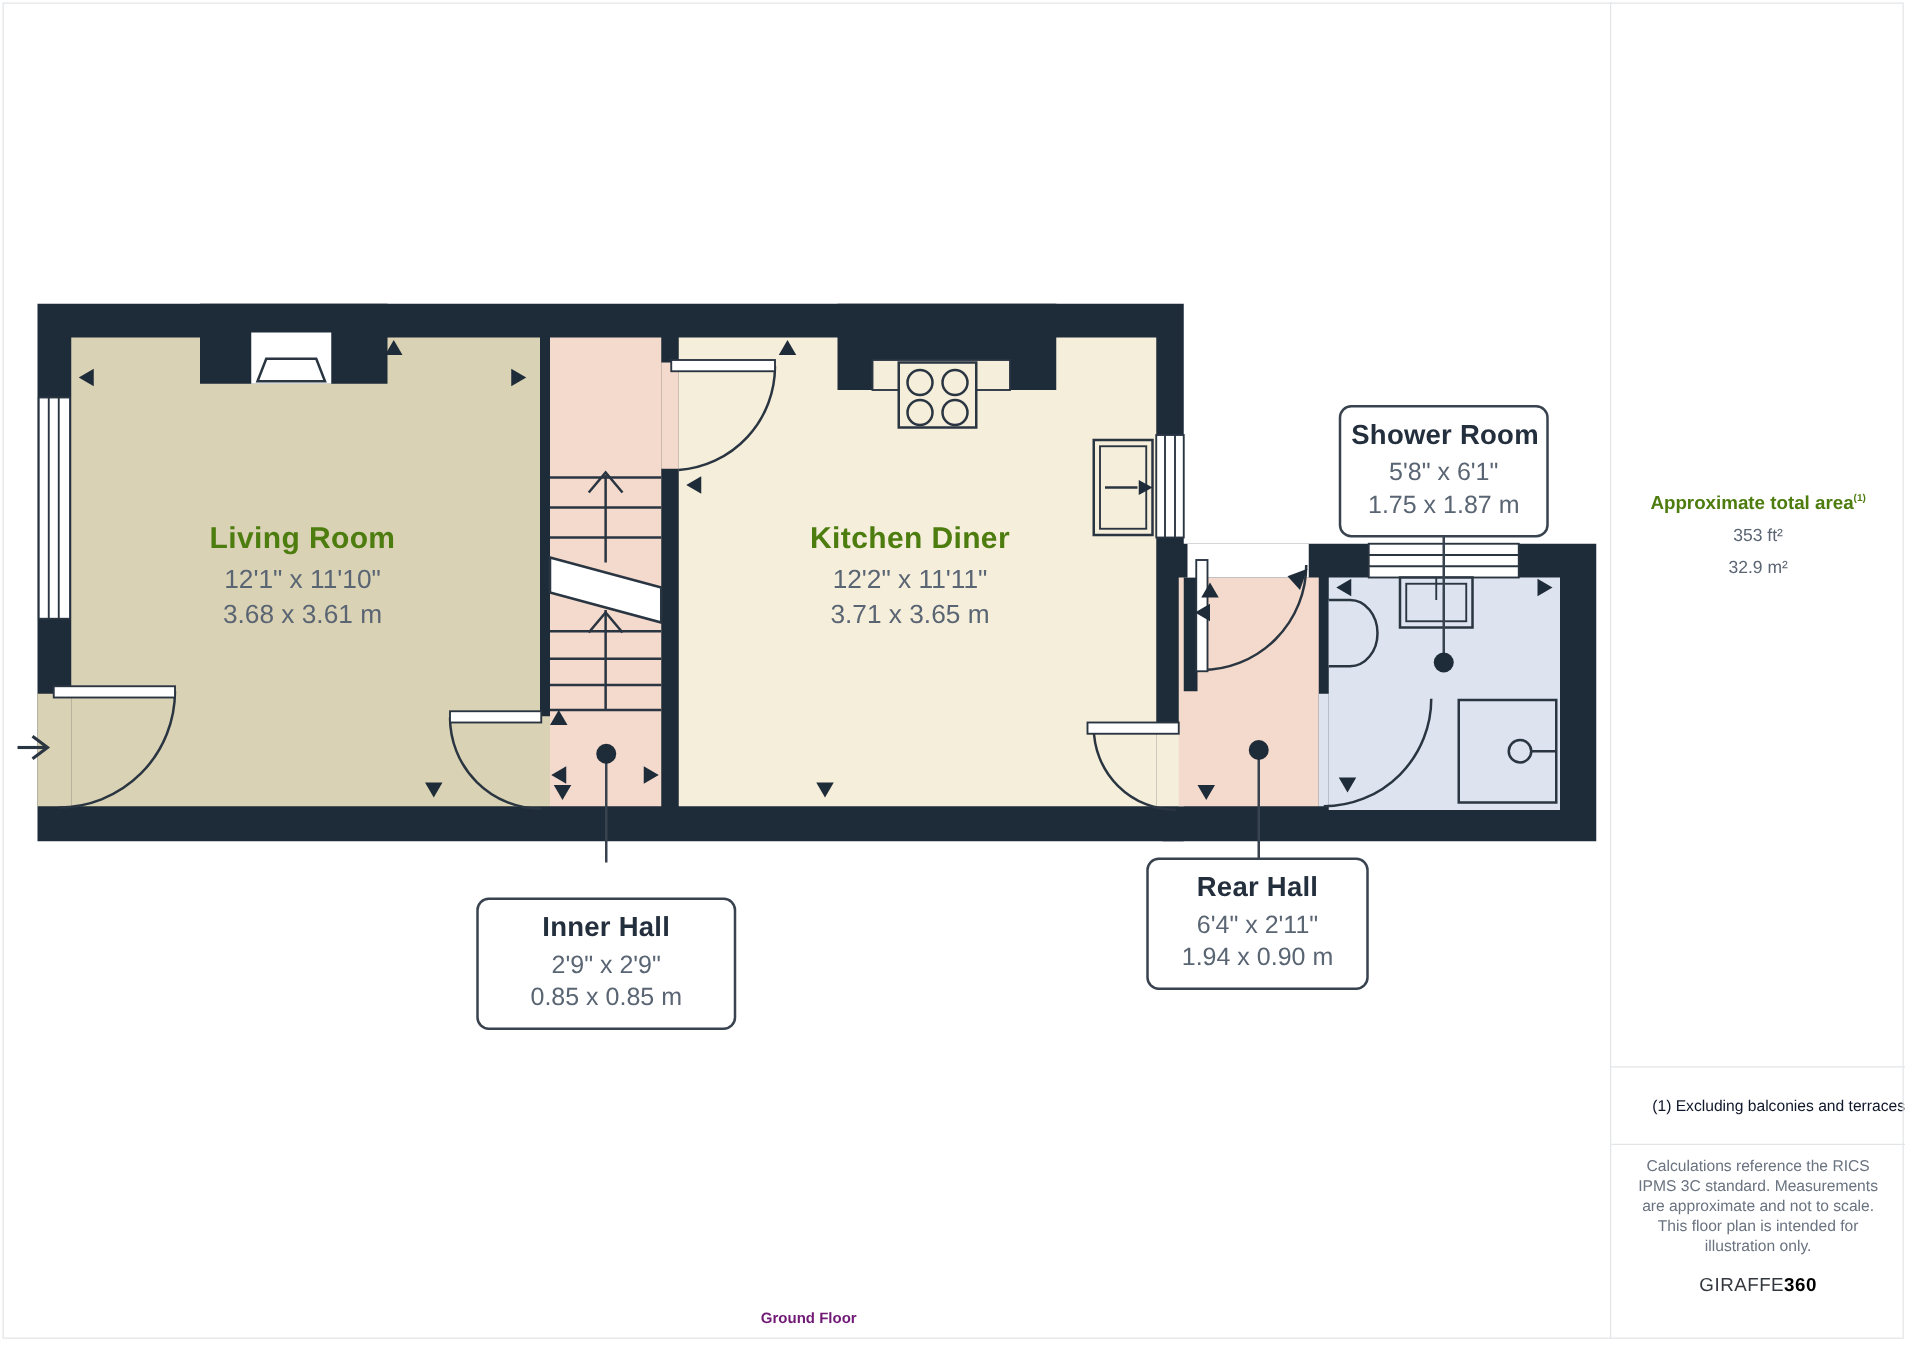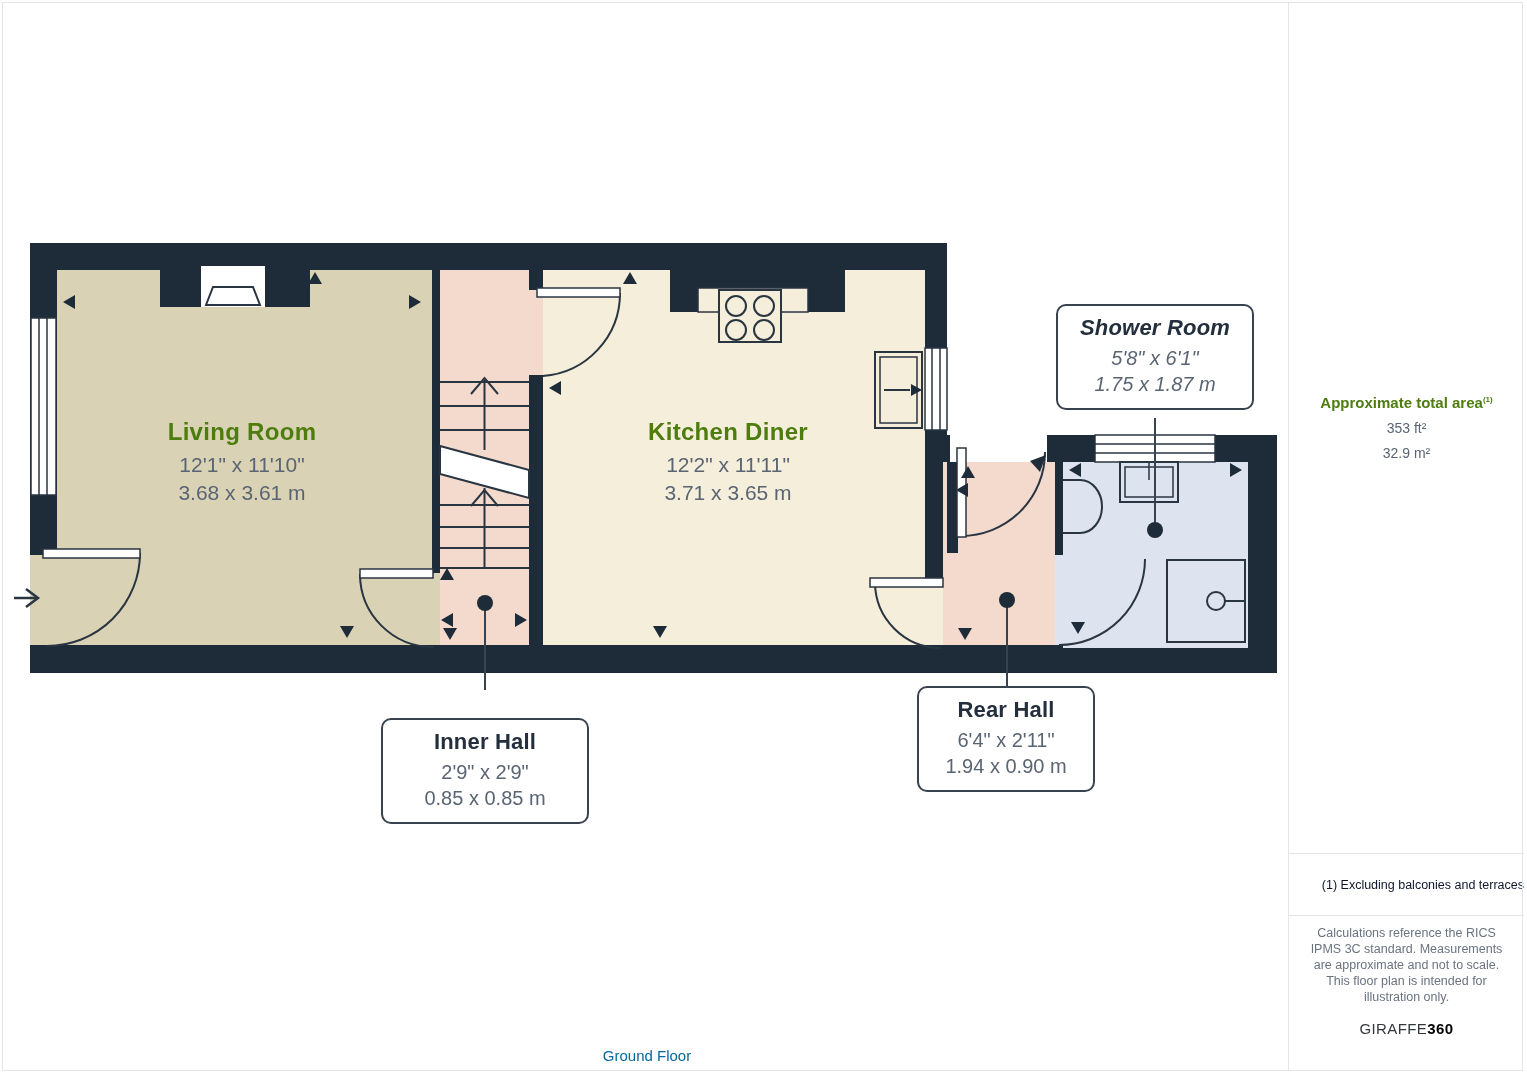--- a/index.html
+++ b/index.html
@@ -18,21 +18,21 @@
   .room-label .rdims{font-size:21px;color:#5a6573;line-height:1.32;margin-top:5px;}
   
   .label-box{
     position:absolute;transform:translateX(-50%);background:#ffffff;
     border:2px solid #39434f;border-radius:10px;text-align:center;
     padding:9px 8px 11px;box-sizing:border-box;white-space:nowrap;
   }
   .label-box .rname{font-size:22px;font-weight:bold;color:#242f3d;letter-spacing:.2px;}
   .label-box .rdims{font-size:20px;color:#5a6573;line-height:1.3;margin-top:4px;}
   .floor-title{
-    position:absolute;transform:translateX(-50%);font-size:15px;font-weight:normal;color:#0369a1;
+    position:absolute;transform:translateX(-50%);font-size:12px;font-weight:bold;color:#701a75;
   }
   
   .sidebar{
     position:absolute;left:1288px;top:2px;width:236px;height:1069px;
     border-left:1px solid #e3e5e8;background:#ffffff;box-sizing:border-box;
   }
   .sb-sec1{
     position:absolute;top:0;left:0;right:0;height:851px;
     display:flex;flex-direction:column;justify-content:center;align-items:center;text-align:center;
   }
@@ -223,21 +223,21 @@
   </div>
 
   <div class="room-label" style="left:728px;top:462px;">
     <div class="rname">Kitchen Diner</div>
     <div class="rdims">
       <div>12'2" x 11'11"</div>
       <div>3.71 x 3.65 m</div>
     </div>
   </div>
 
-  <div class="label-box" style="left:1155px;top:304px;width:198px;font-style:italic;">
+  <div class="label-box" style="left:1155px;top:324px;width:168px;">
     <div class="rname">Shower Room</div>
     <div class="rdims">
       <div>5'8" x 6'1"</div>
       <div>1.75 x 1.87 m</div>
     </div>
   </div>
 
   <div class="label-box" style="left:485px;top:718px;width:208px;">
     <div class="rname">Inner Hall</div>
     <div class="rdims">

